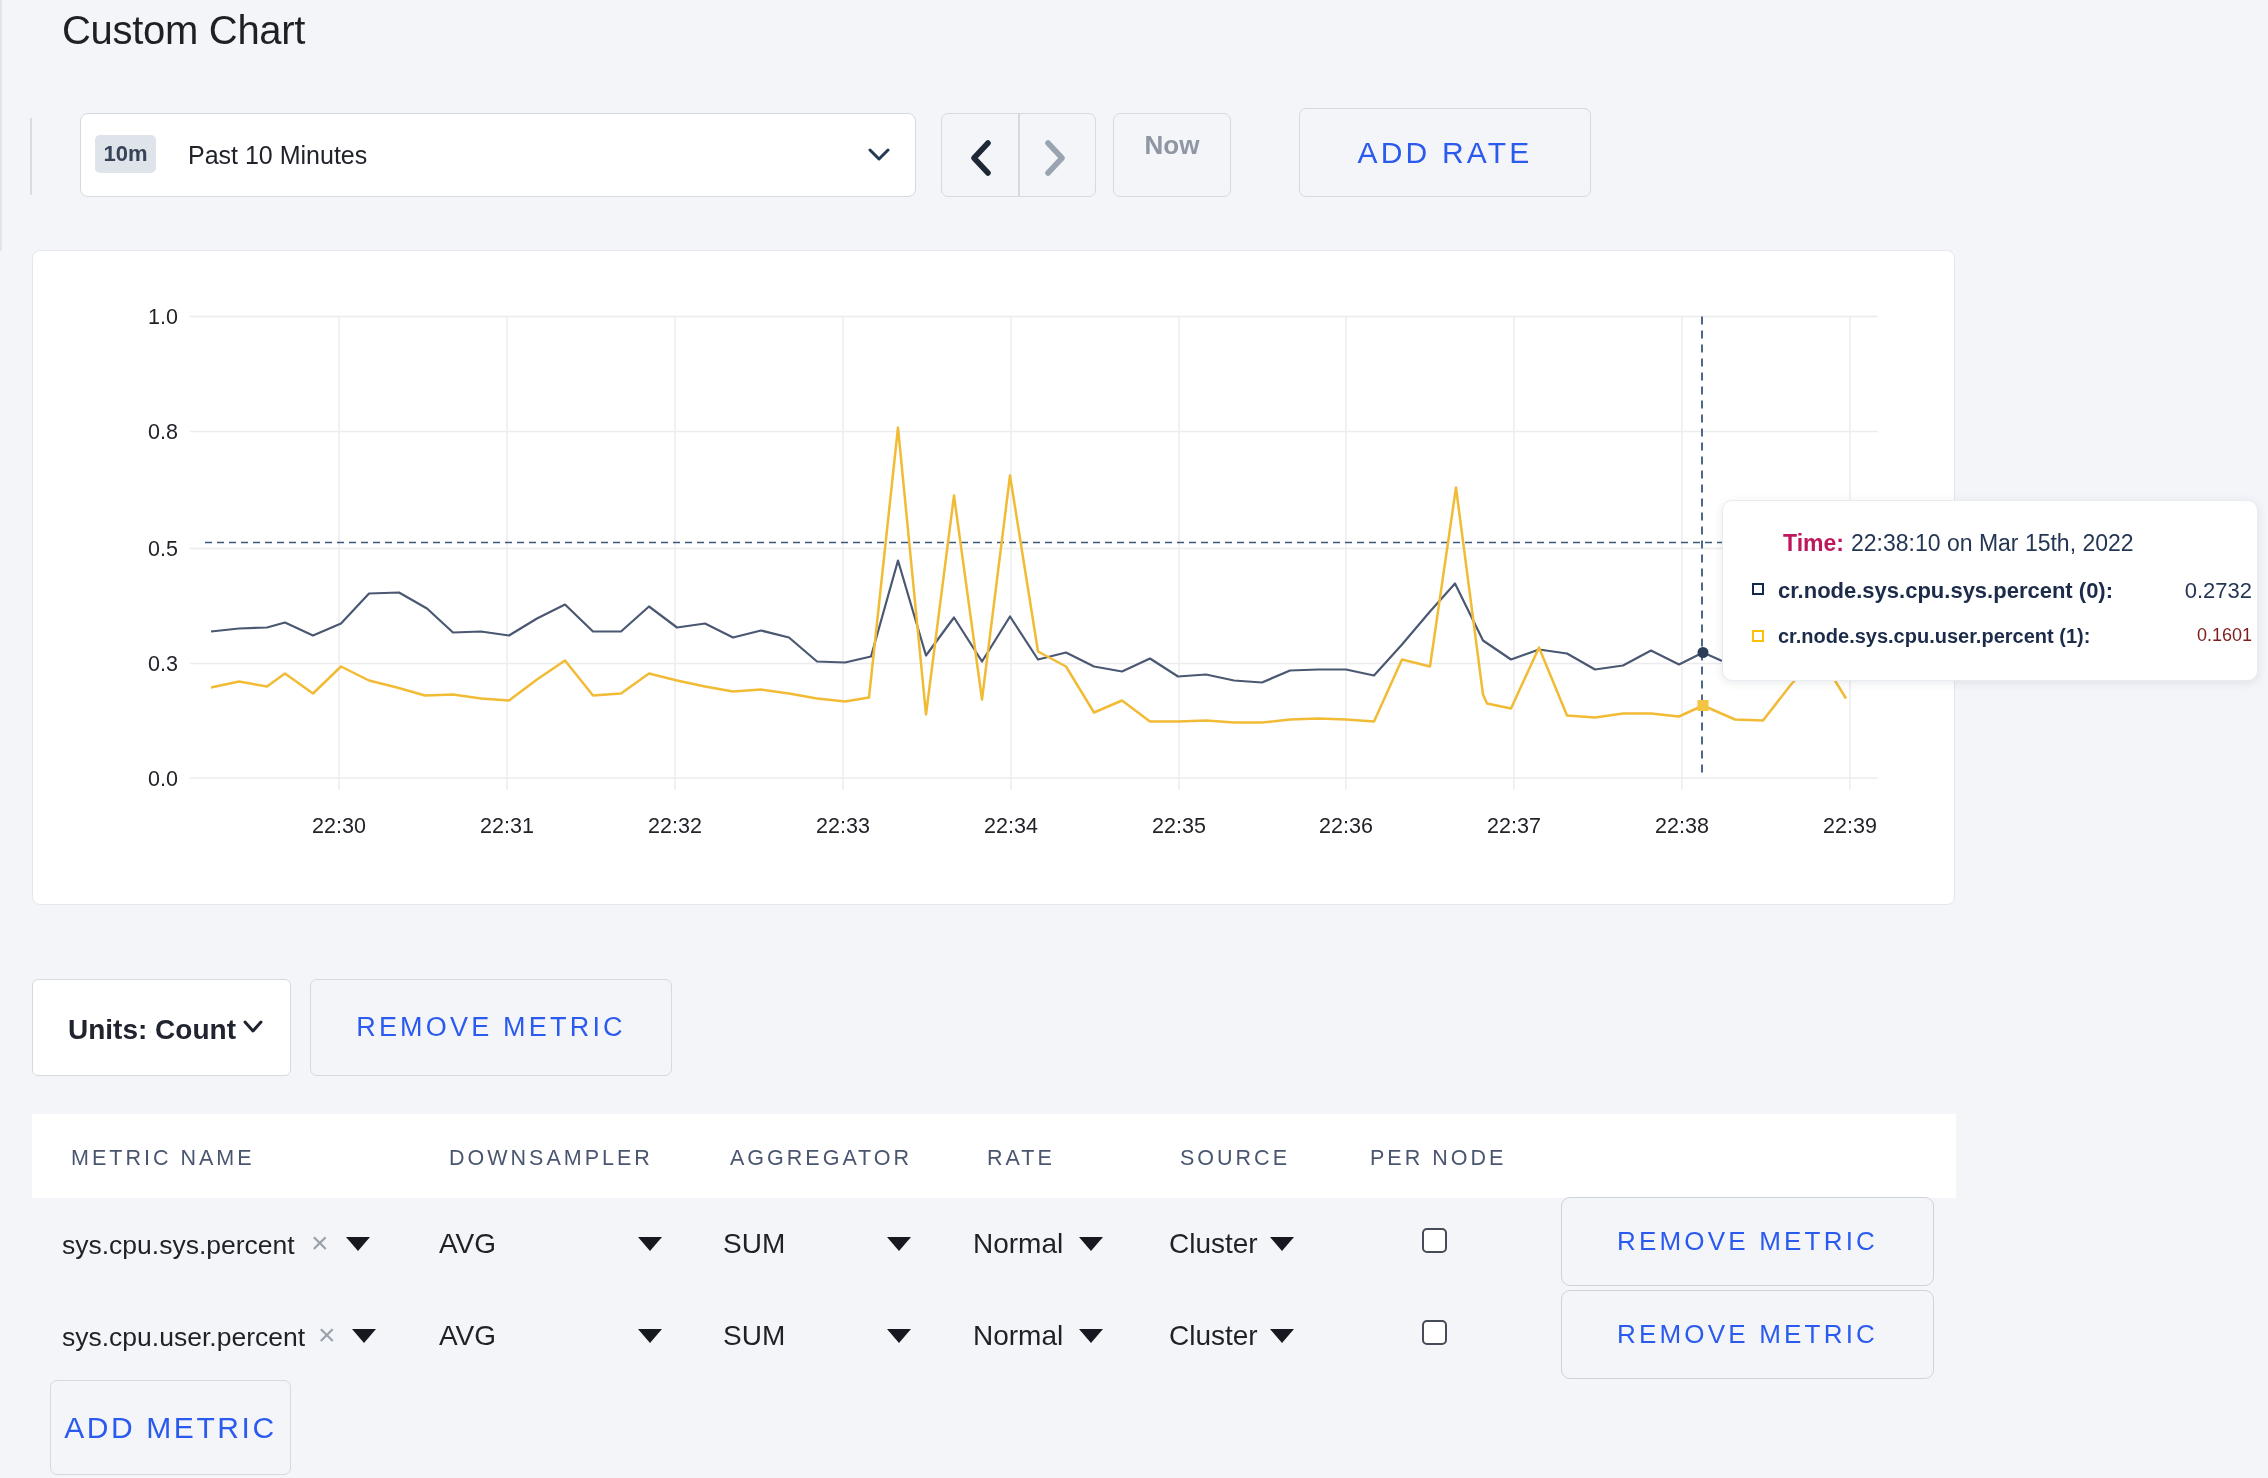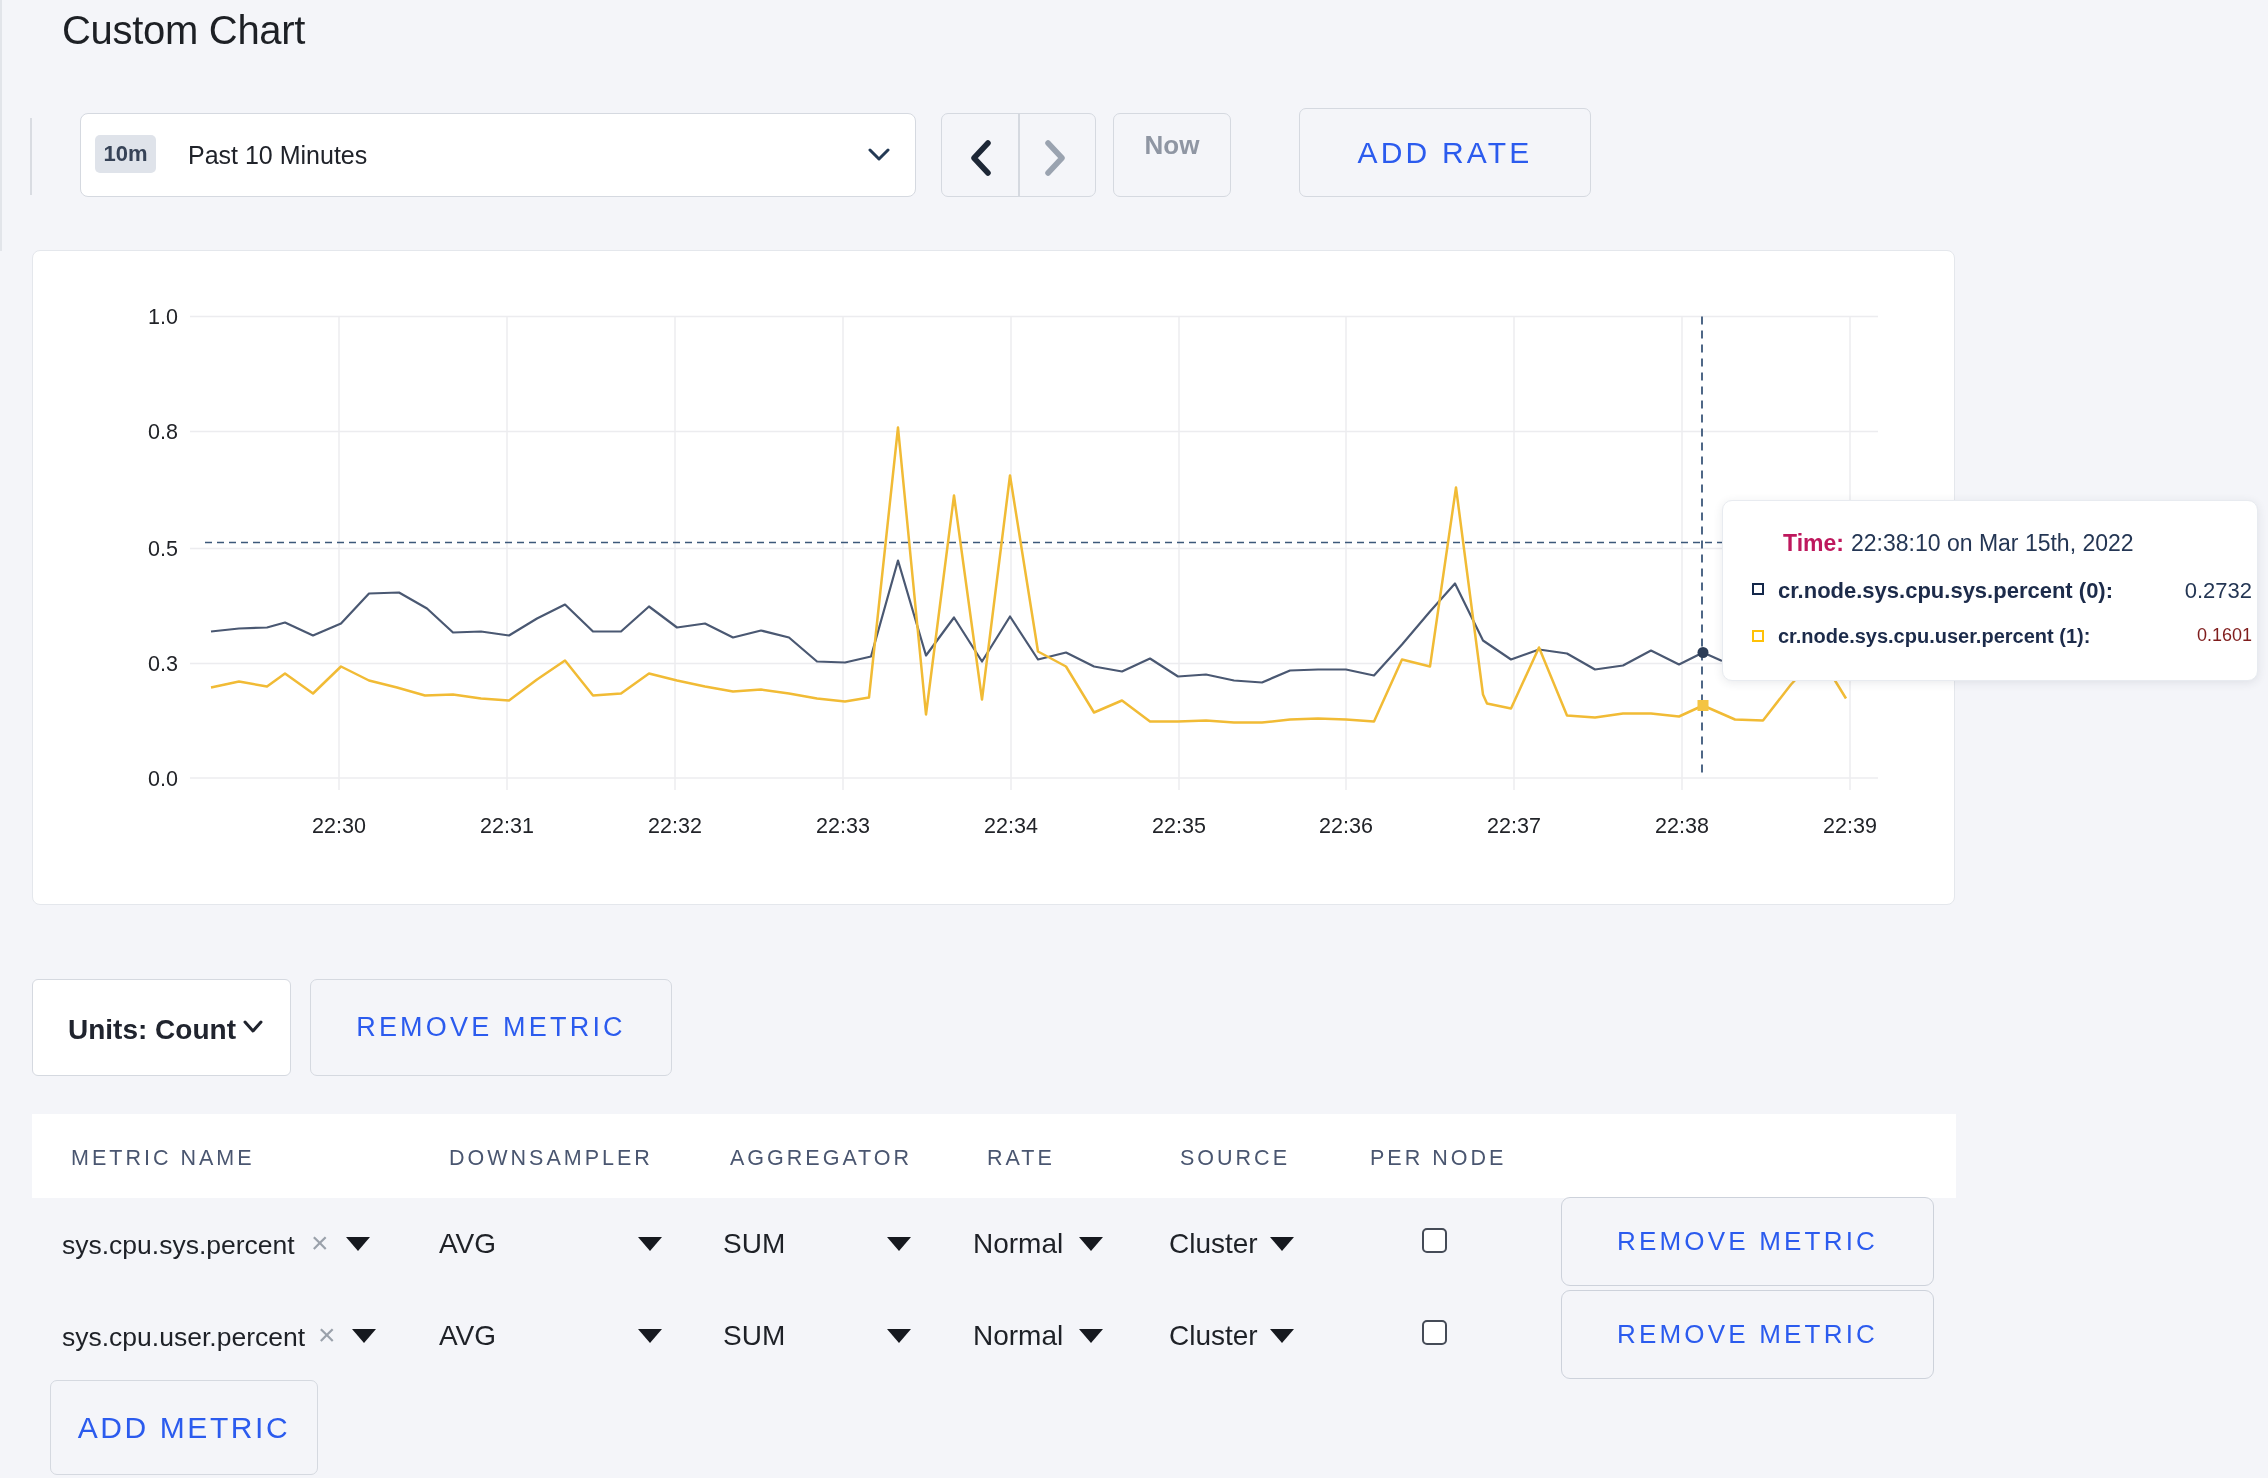--- a/index.html
+++ b/index.html
@@ -135,13 +135,13 @@
   <div class="tri" style="left:638px;top:1329px;"></div>
   <div class="cell" style="left:723px;top:1320px;">SUM</div>
   <div class="tri" style="left:887px;top:1329px;"></div>
   <div class="cell" style="left:973px;top:1320px;">Normal</div>
   <div class="tri" style="left:1079px;top:1329px;"></div>
   <div class="cell" style="left:1169px;top:1320px;">Cluster</div>
   <div class="tri" style="left:1270px;top:1329px;"></div>
   <div class="cb" style="left:1422px;top:1320px;"></div>
   <div class="rmbtn" style="top:1290px;">REMOVE METRIC</div>
 
-  <div class="btn bluebtn" style="left:50px;top:1380px;width:268px;height:95px;font-size:30px;letter-spacing:2.6px;">ADD METRIC</div>
+  <div class="btn bluebtn" style="left:50px;top:1380px;width:241px;height:95px;font-size:30px;letter-spacing:2.6px;">ADD METRIC</div>
 
 </body></html>

